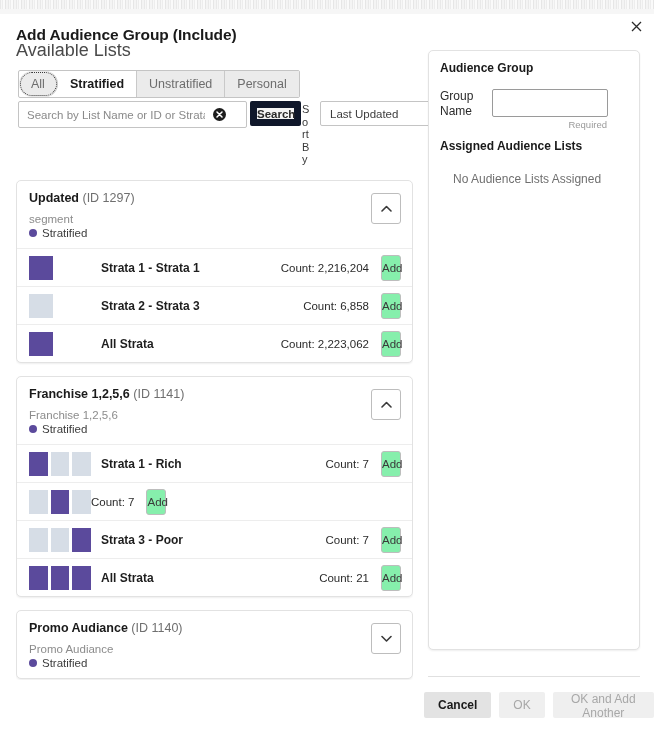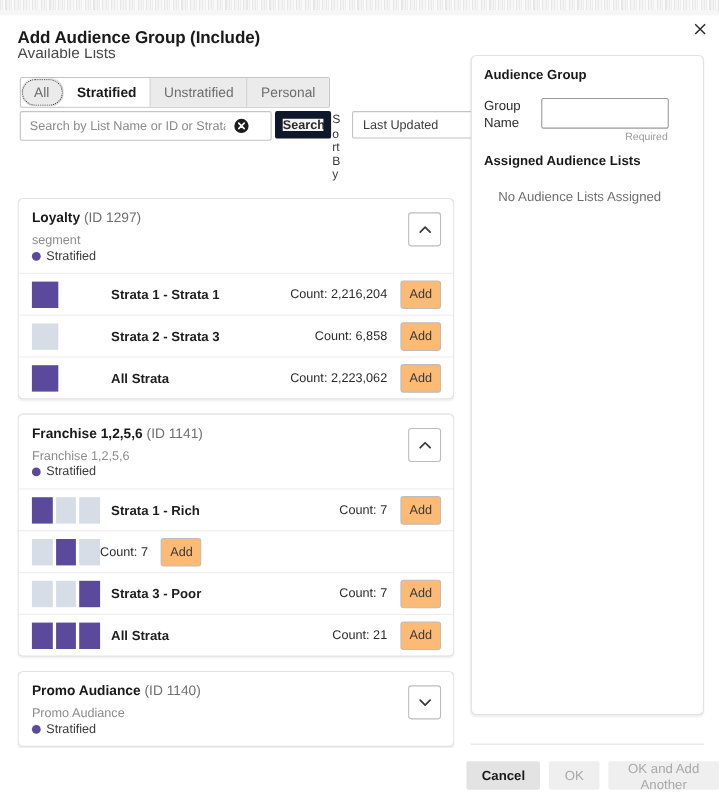--- a/index.html
+++ b/index.html
@@ -51,21 +51,21 @@
   }
 
   
   .avail-label-wrap {
     position: absolute; left: 16px; top: 44px;
     height: 14px; overflow: hidden;
   }
   .avail-label {
     display: block;
     margin-top: -4px;
-    font-size: 14px; color: #4a4a4a;
+    font-size: 18px; color: #4a4a4a;
   }
 
   
   .tabgroup {
     position: absolute; left: 18px; top: 70px;
     display: flex;
     border: 1px solid #c4c4c4;
     border-radius: 2px;
     overflow: hidden;
     height: 26px;
@@ -204,22 +204,22 @@
   .sw.on { background: #5b4a9c; }
   .strata-name {
     font-size: 12px; font-weight: bold; color: #1e1e1e;
     flex: 1; padding-left: 10px;
   }
   .strata-count {
     font-size: 11.5px; font-weight: normal; color: #2b2b2b;
     white-space: nowrap; padding-right: 12px;
   }
   .add-btn {
-    width: 37px; height: 26px;
-    background: #fdba74; border: 1px solid #bdbdbd; border-radius: 3px;
+    width: 20px; height: 26px;
+    background: #86efac; border: 1px solid #bdbdbd; border-radius: 3px;
     font-family: "Liberation Sans", sans-serif;
     font-size: 11.5px; color: #3a3a3a;
     cursor: pointer; padding: 0; flex: none;
   }
 
   
   .right-panel {
     position: absolute; left: 428px; top: 50px;
     width: 212px; height: 600px;
     background: #ffffff;
@@ -317,21 +317,21 @@
 
   <div class="sortby-label">Sort By</div>
 
   <div class="sort-select">
     <span>Last Updated</span>
   </div>
 
   <div class="list-col">
       <div class="card">
         <div class="card-head">
-          <div class="card-title"><span>Loyalty</span> <span class="cid">(ID 1297)</span></div>
+          <div class="card-title"><span>Updated</span> <span class="cid">(ID 1297)</span></div>
           <div class="card-sub">segment</div>
           <div class="card-type">
             <span class="dot"></span>
             <span>Stratified</span>
           </div>
           <button class="chev-btn">
             <svg width="11" height="8" viewBox="0 0 11 8">
               <path d="M1 6 L5.5 1.5 L10 6" stroke="#3a3a3a" stroke-width="1.6" fill="none" stroke-linecap="round" stroke-linejoin="round"></path>
             </svg>
           </button>

